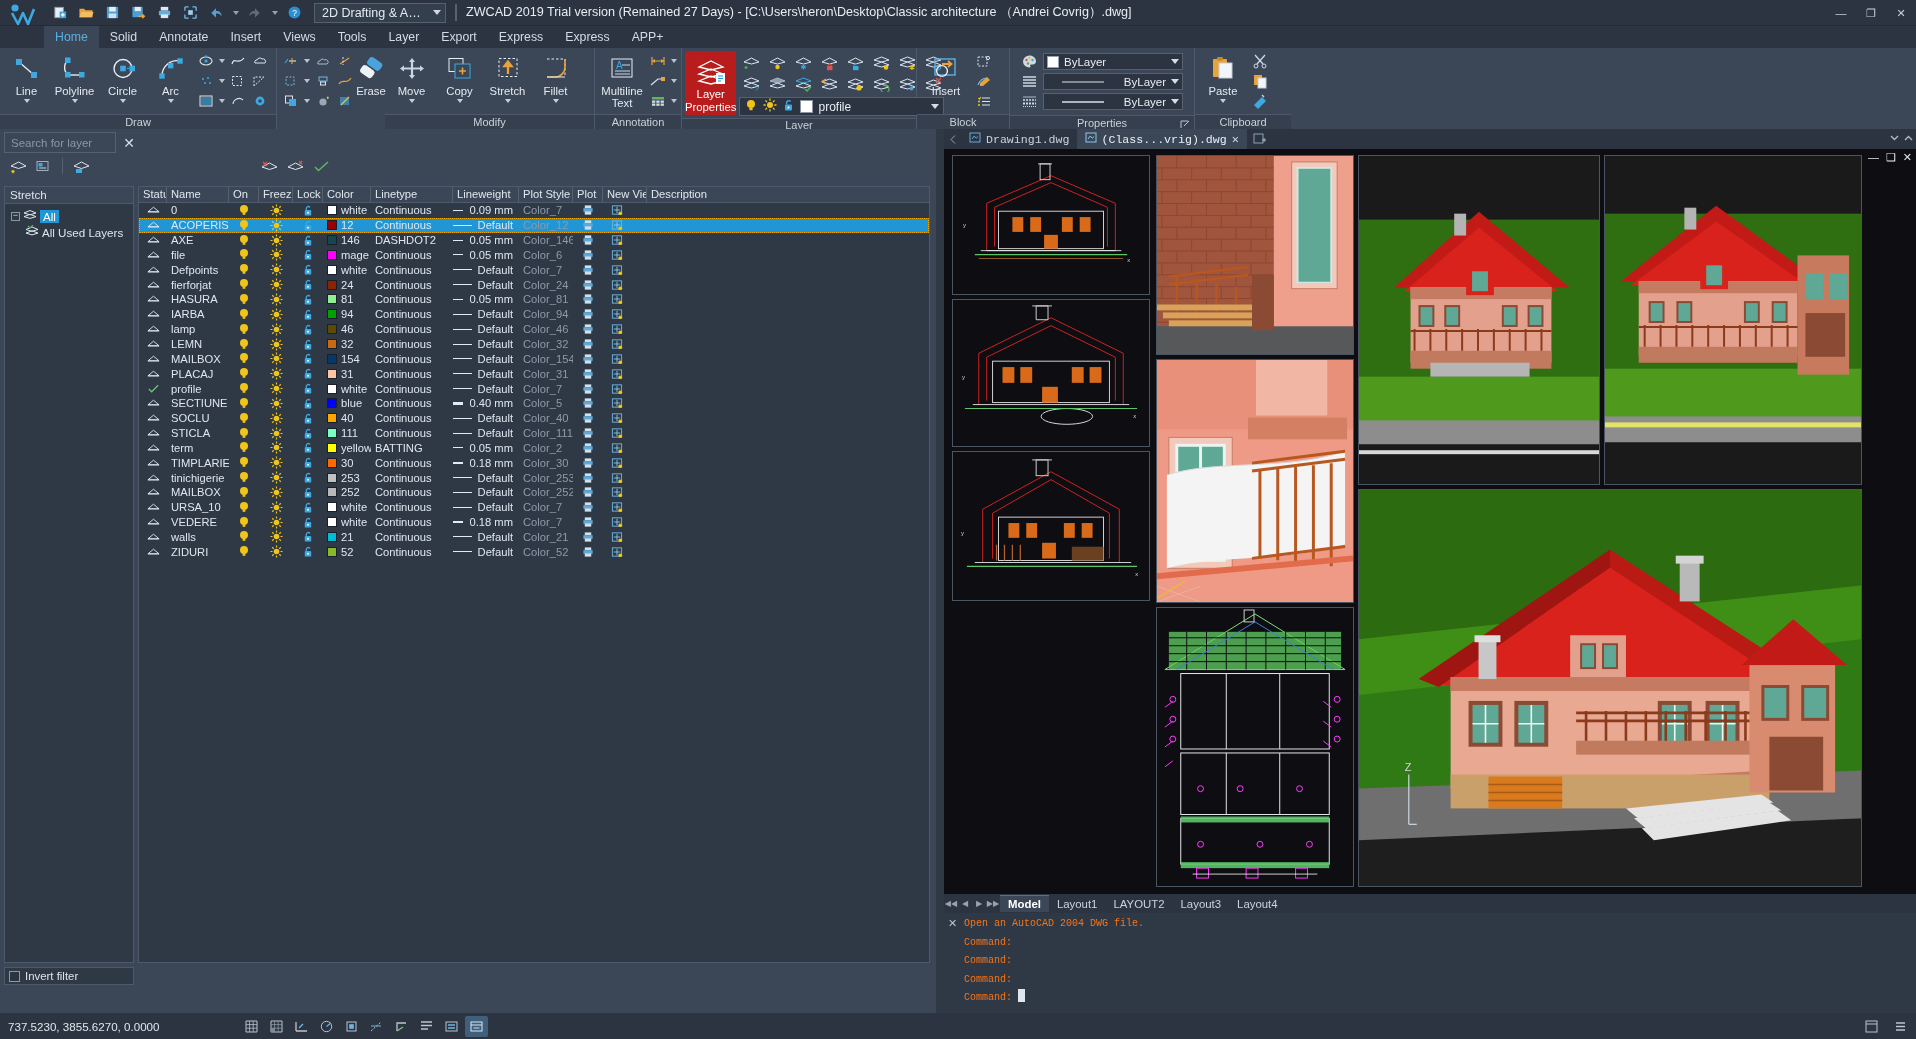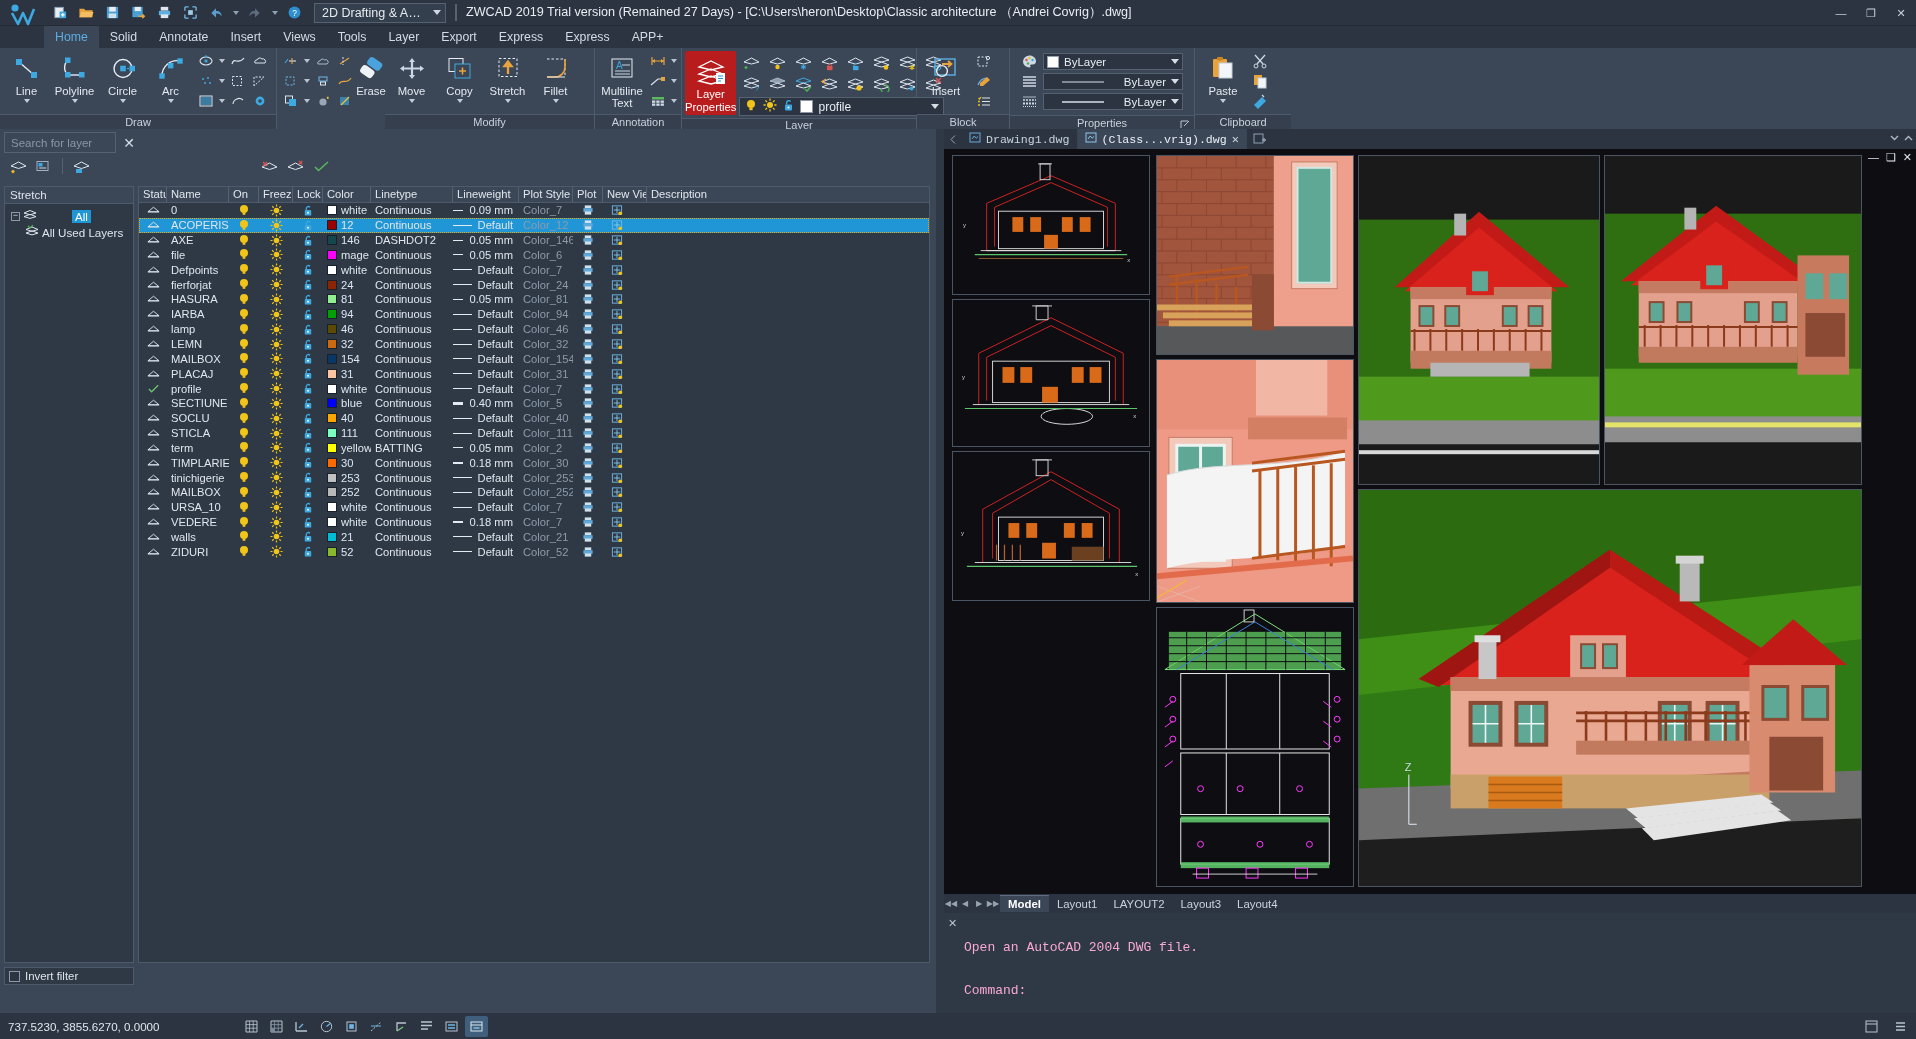--- a/index.html
+++ b/index.html
@@ -116,21 +116,21 @@
   .tsep { width: 1px; height: 16px; background: #55616f; margin: 0 4px; }
 
   .lpm-main { position: absolute; left: 4px; top: 57px; right: 6px; bottom: 50px; display: flex; gap: 4px; }
   .filters {
     width: 130px; background: #2f3946; border: 1px solid #4d5a6b; display: flex; flex-direction: column;
   }
   .filters-hd { height: 17px; background: #3b4757; color: #dbe3eb; font-size: 11.6px; padding: 1px 5px; border-bottom: 1px solid #4d5a6b;}
   .filters-body { flex: 1; padding: 4px 2px; font-size: 11.6px; color: #dde4ec; }
   .ftree-row { display: flex; align-items: center; gap: 3px; padding: 1px 0 1px 4px; }
   .ftree-row.ind { padding-left: 18px; }
-  .ftree-row.sel .ftxt { background: #2196d6; color: #fff; padding: 0 3px; margin-left: 32px; }
+  .ftree-row.sel .ftxt { background: #2196d6; color: #fff; padding: 0 3px; }
   .expander {
     width: 9px; height: 9px; border: 1px solid #8b98a7; background: #2f3946;
     display: flex; align-items: center; justify-content: center; color: #cdd6e0;
     font-size: 9px; line-height: 8px; font-family: "Liberation Mono", monospace;
   }
   .invert {
     position: absolute; left: 4px; bottom: 28px; width: 130px; height: 18px;
     display: flex; align-items: center; gap: 5px; font-size: 11.4px; color: #dde4ec;
     border: 1px solid #4d5a6b; background: #2f3946; padding-left: 4px;
   }
@@ -175,21 +175,21 @@
   .canvas { position: absolute; left: 944px; top: 149px; right: 0; height: 745px; background: #0d0d12; overflow: hidden; }
   .vp { position: absolute; background: #0d0d12; border: 1px solid #4a5563; }
   .vpwin-btns { position: absolute; right: 4px; top: 2px; display: flex; gap: 7px; color: #dfe6ee; font-size: 11px; z-index: 5; }
 
   .tabsbar { position: absolute; left: 944px; top: 894px; right: 0; height: 19px; background: #2b3440; display: flex; align-items: center; }
   .tnav { width: 14px; height: 19px; display: flex; align-items: center; justify-content: center; color: #97a3b1; font-size: 8px; }
   .ltab { height: 17px; display: flex; align-items: center; padding: 0 8px; font-size: 11.4px; color: #c9d3de; }
   .ltab.active { background: #3b4757; color: #fff; font-weight: bold; border-top: 1px solid #5f6d7e; }
 
   .cmdline { position: absolute; left: 944px; top: 913px; right: 0; height: 100px; background: #2f3946; padding: 2px 0 0 6px; }
-  .cmdrow { font-family: "Liberation Mono", monospace; font-size: 13px; color: #f9a8d4; line-height: 18.5px; white-space: pre; margin-top: 24px; }
+  .cmdrow { font-family: "Liberation Mono", monospace; font-size: 10px; color: #f97316; line-height: 18.5px; white-space: pre; }
   .cmdclose { position: absolute; left: 4px; top: 4px; color: #b9c4d1; font-size: 11px; }
   .caret { display: inline-block; width: 7px; height: 13px; background: #dfe6ee; vertical-align: -2px; }
 
   
   .statusbar { position: absolute; left: 0; bottom: 0; width: 1916px; height: 26px; background: #2b3440; display: flex; align-items: center; }
   .coords { font-size: 11.6px; color: #dfe6ee; padding-left: 8px; width: 240px; }
   .sb-icons { display: flex; align-items: center; gap: 2px; }
   .sbi { width: 23px; height: 21px; display: flex; align-items: center; justify-content: center; border-radius: 2px; }
   .sbi.on { background: #3f5f7d; }
   .sb-right { position: absolute; right: 4px; display: flex; align-items: center; gap: 6px; }

